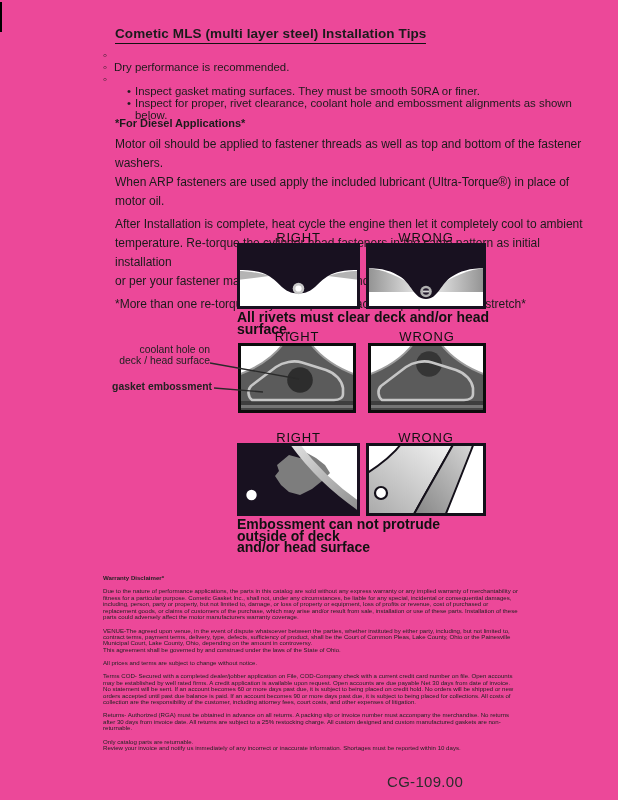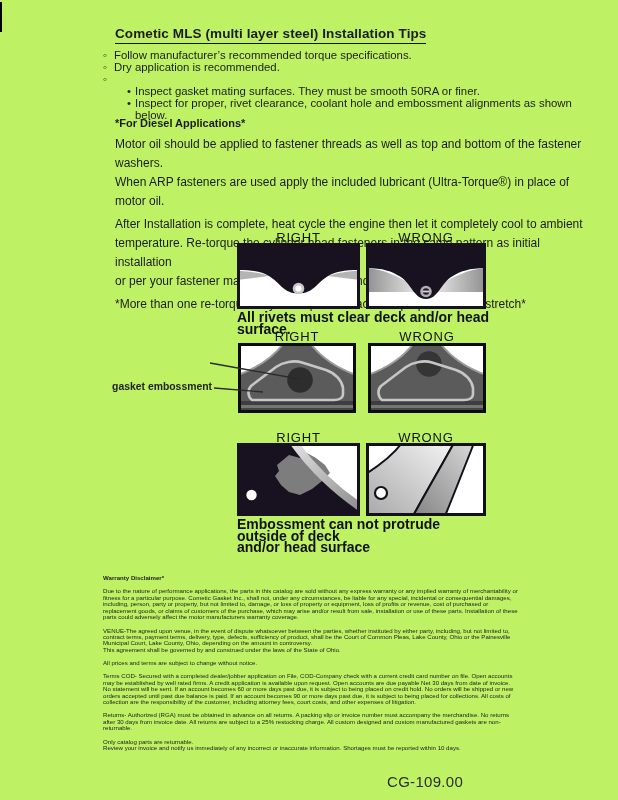--- a/index.html
+++ b/index.html
@@ -1,16 +1,16 @@
 <!DOCTYPE html>
 <html><head>
 <meta charset="utf-8">
 <style>
   html,body{margin:0;padding:0;background:#e9e9e9;}
-  .page{position:relative;width:618px;height:800px;background:#bef264;margin:0 auto;
+  .page{position:relative;width:618px;height:800px;background:#ec4899;margin:0 auto;
         font-family:"Liberation Sans",sans-serif;color:#1b1b1b;overflow:hidden;}
   .abs{position:absolute;}
   .preline{white-space:pre-line;}
 
   
   .title{font-size:13.5px;font-weight:700;letter-spacing:.1px;border-bottom:1.8px solid #111;
          padding-bottom:2px;display:inline-block;margin-left:12px;}
   .bullets{margin-top:6px;font-size:11.4px;line-height:11.9px;}
   .b-row{display:flex;}
   .b-row.sub{padding-left:24px;}
@@ -42,25 +42,24 @@
 
 <div class="page">
 
   <div class="abs scan-mark" style="left:0;top:2px;width:2px;height:30px;"></div>
 
   <div class="abs" style="left:103px;top:24px;width:480px;">
     <div class="title">Cometic MLS (multi layer steel) Installation Tips</div>
     <div class="bullets">
       <div class="b-row">
         <span class="b-marker">◦</span>
-        <span>Follow manufacturer’s recommended torque specifications.</span>
       </div>
       <div class="b-row">
         <span class="b-marker">◦</span>
-        <span>Dry application is recommended.</span>
+        <span>Dry performance is recommended.</span>
       </div>
       <div class="b-row">
         <span class="b-marker">◦</span>
       </div>
       <div class="b-row sub">
         <span class="b-marker">•</span>
         <span>Inspect gasket mating surfaces.  They must be smooth 50RA or finer.</span>
       </div>
       <div class="b-row sub">
         <span class="b-marker">•</span>
@@ -111,20 +110,22 @@
     <circle cx="60" cy="48.5" r="3.2" fill="#241b2e"></circle>
     <rect x="56.6" y="47.6" width="6.8" height="1.8" fill="#d6d6d6"></rect>
     <rect x="1.5" y="1.5" width="117" height="63" fill="none" stroke="#181120" stroke-width="3"></rect>
   </svg>
 
   <div class="abs caption" style="left:237px;top:312px;width:260px;">All rivets must clear deck and/or head surface.</div>
 
   <div class="abs dg-label" style="left:238px;top:329px;width:118px;">RIGHT</div>
   <div class="abs dg-label" style="left:368px;top:329px;width:118px;">WRONG</div>
 
+  <div class="abs side-label preline" style="right:408px;top:344px;width:110px;">coolant hole on
+deck / head surface</div>
   <div class="abs side-label" style="right:406px;top:381px;width:110px;font-weight:bold;">gasket embossment</div>
 
   <svg class="abs" style="left:238px;top:343px;" width="118" height="70" viewBox="0 0 118 70">
     <rect width="118" height="70" fill="#5b5b5b"></rect>
     <path d="M0,0 H46 C37,12 22,24 0,32 Z" fill="#ffffff"></path>
     <path d="M46,0 C37,12 22,24 0,32" fill="none" stroke="#9c9c9c" stroke-width="2"></path>
     <path d="M118,0 H72 C81,12 96,24 118,32 Z" fill="#ffffff"></path>
     <path d="M72,0 C81,12 96,24 118,32" fill="none" stroke="#9c9c9c" stroke-width="2"></path>
     <rect x="0" y="58" width="118" height="4" fill="#3e3e3e"></rect>
     <rect x="0" y="62" width="118" height="3" fill="#757575"></rect>

